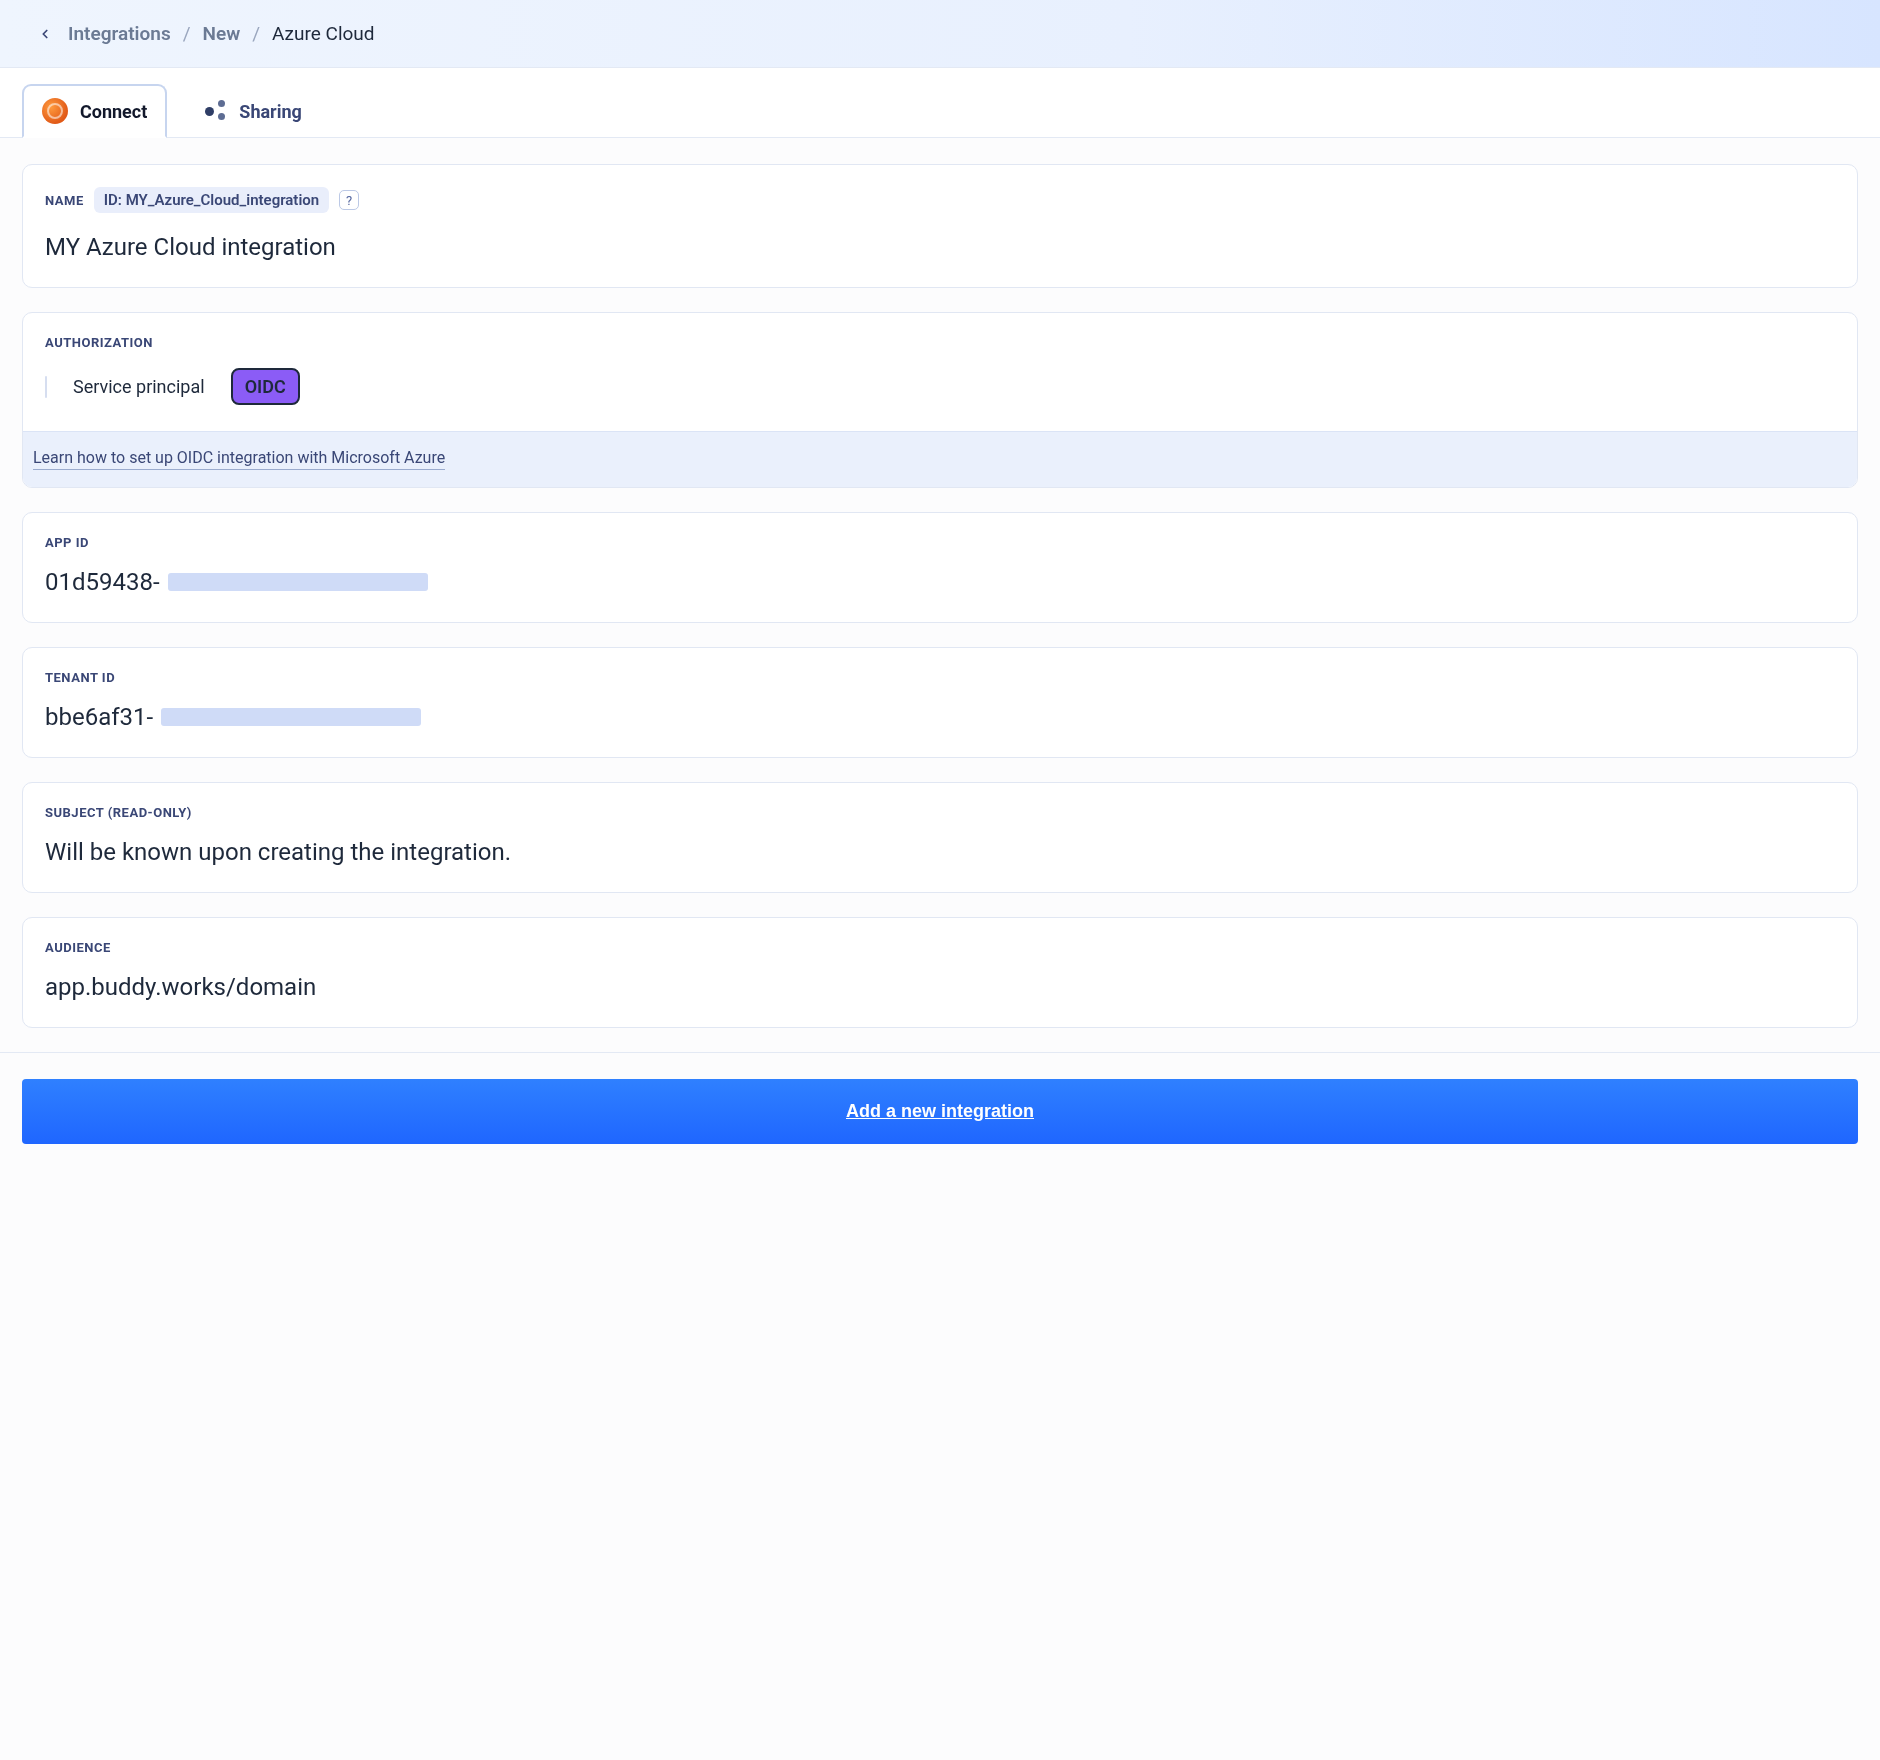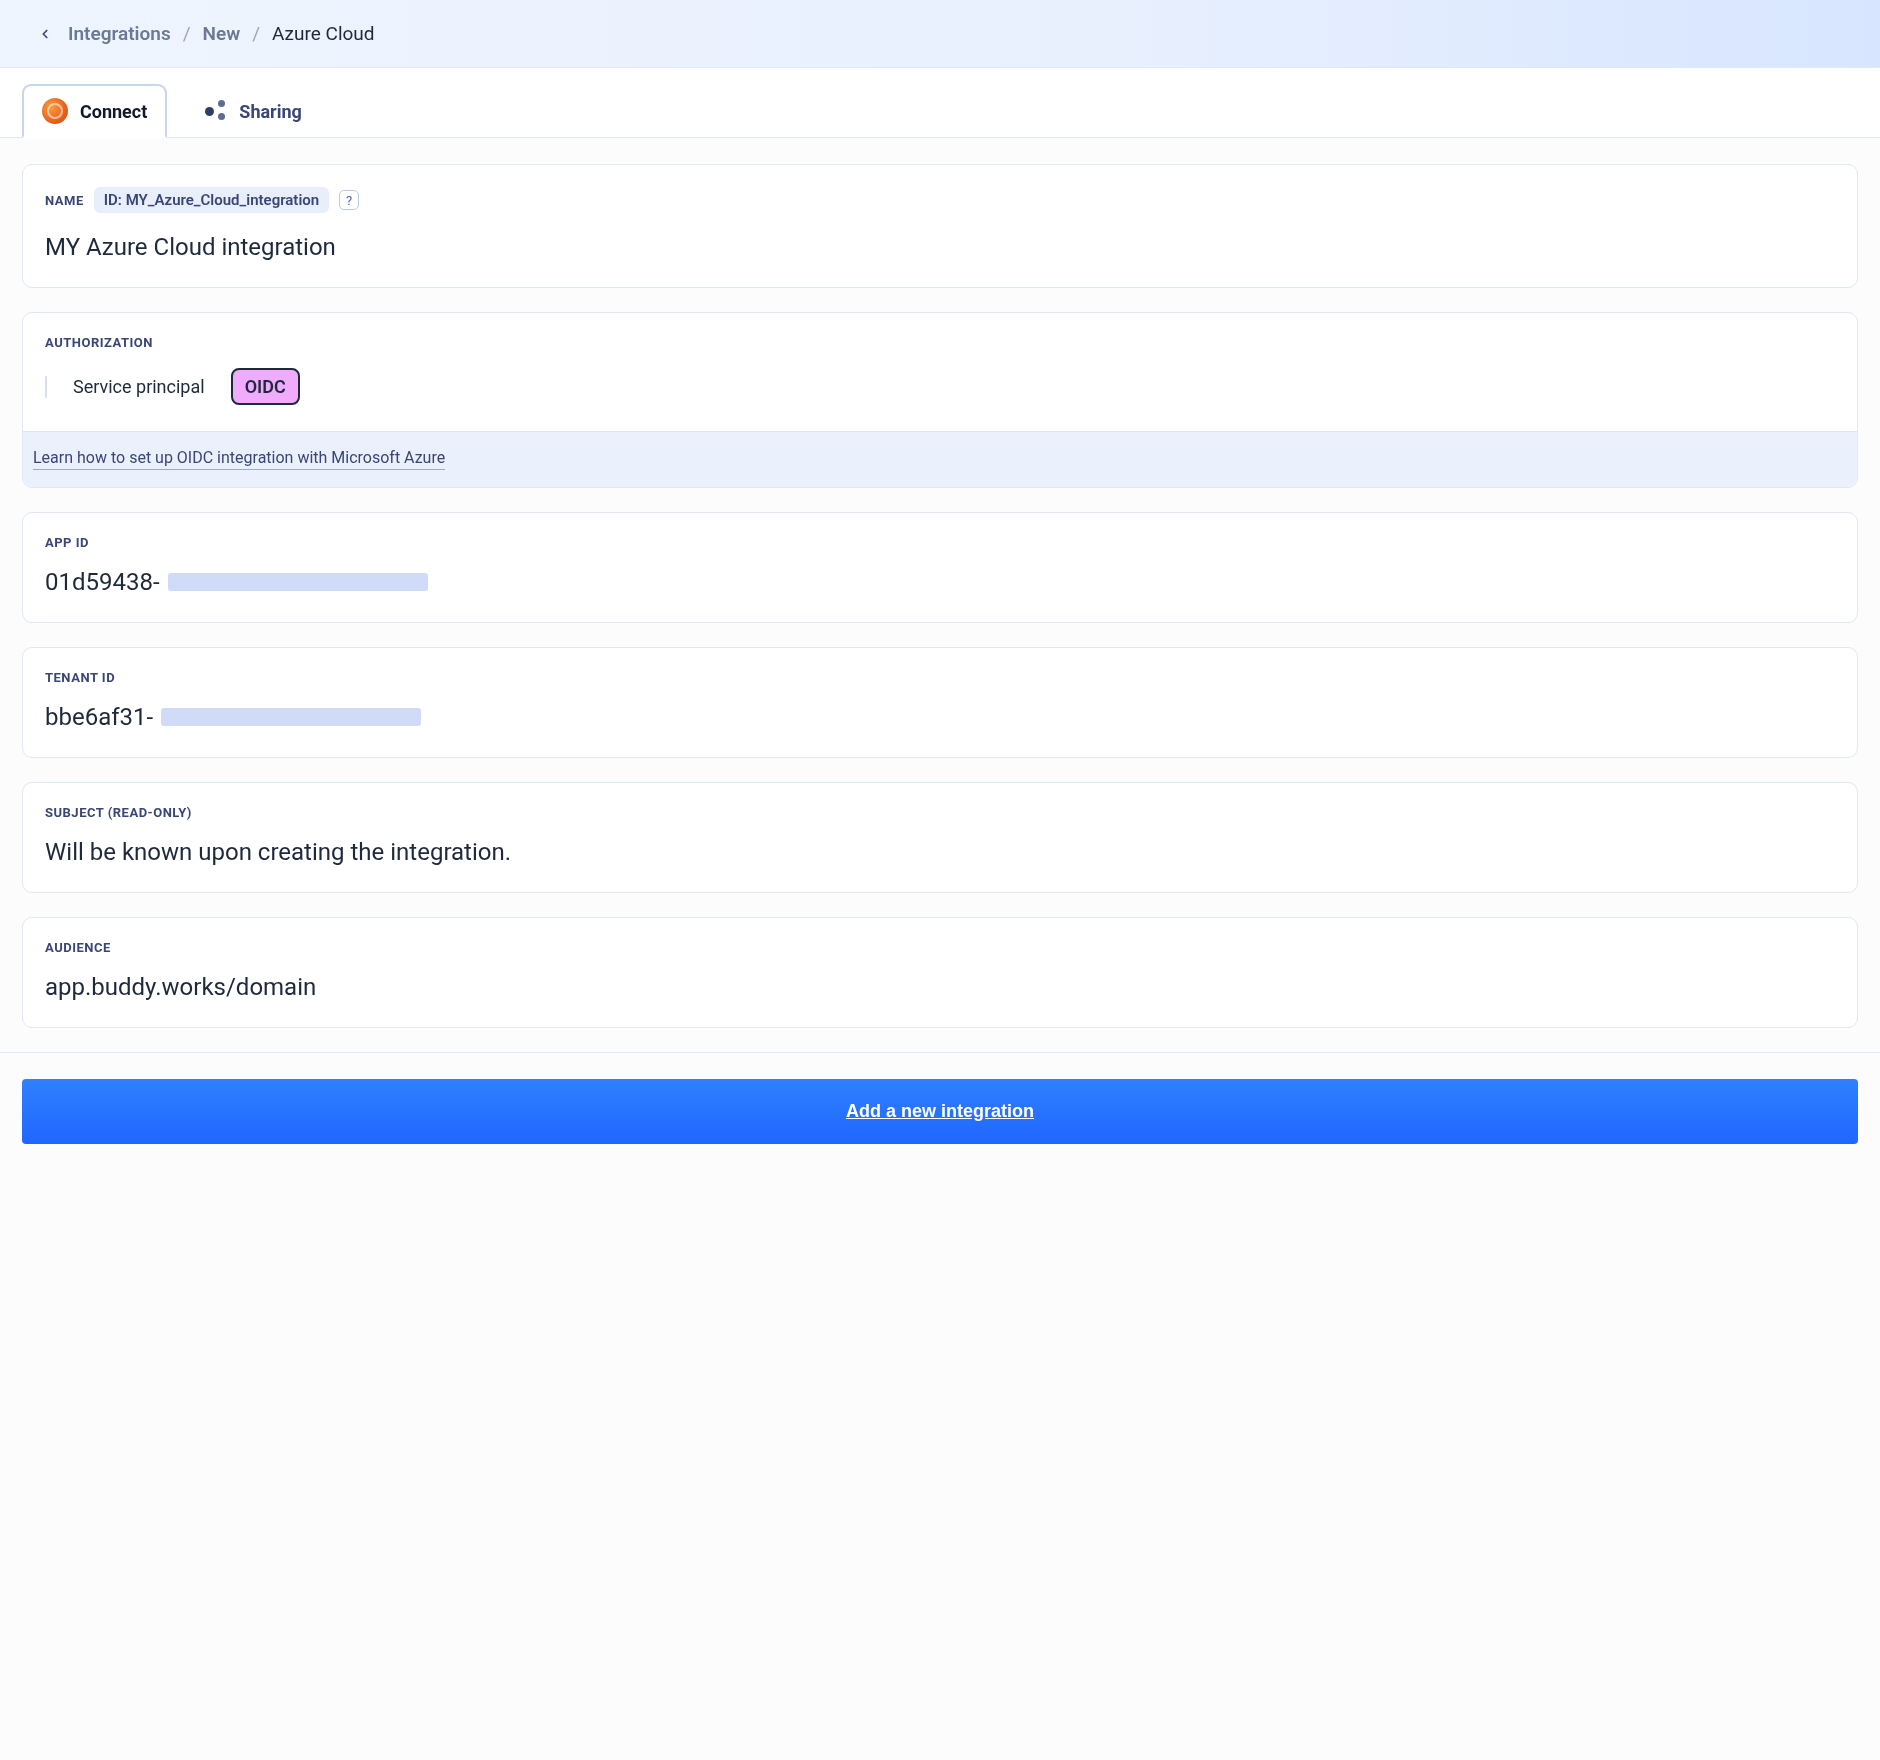--- a/index.html
+++ b/index.html
@@ -147,21 +147,21 @@
     .auth-opt {
       font-size: 18px;
       color: #1e293b;
       padding: 6px 12px;
       border-radius: 8px;
       cursor: pointer;
     }
     .auth-opt.selected {
       border: 2px solid #1e293b;
       font-weight: 600;
-      background: #f0abfc;
+      background: #8b5cf6;
     }
     .info-banner {
       background: #eaf0fc;
       border-top: 1px solid #dbe4f6;
       padding: 16px 22px 20px 10px;
     }
     .info-banner a {
       color: #3a4776;
       font-size: 16px;
       text-decoration: none;

